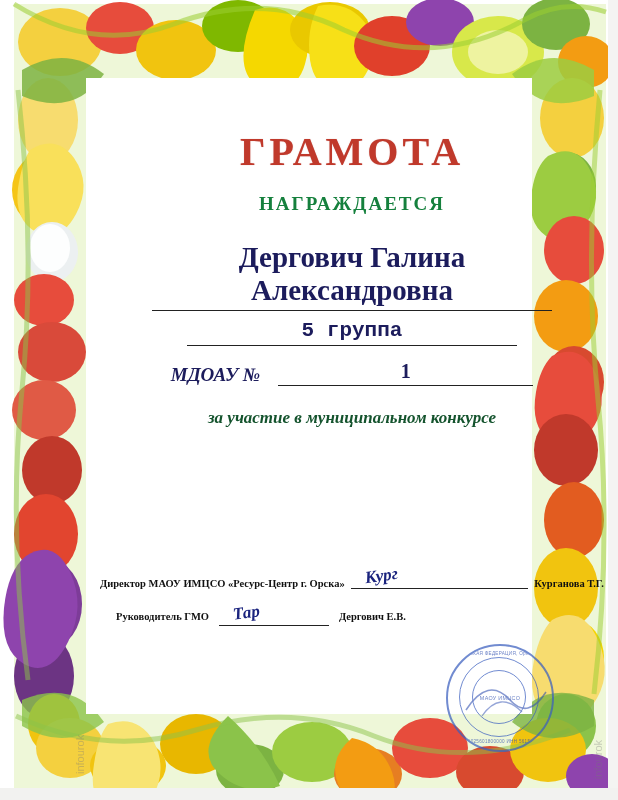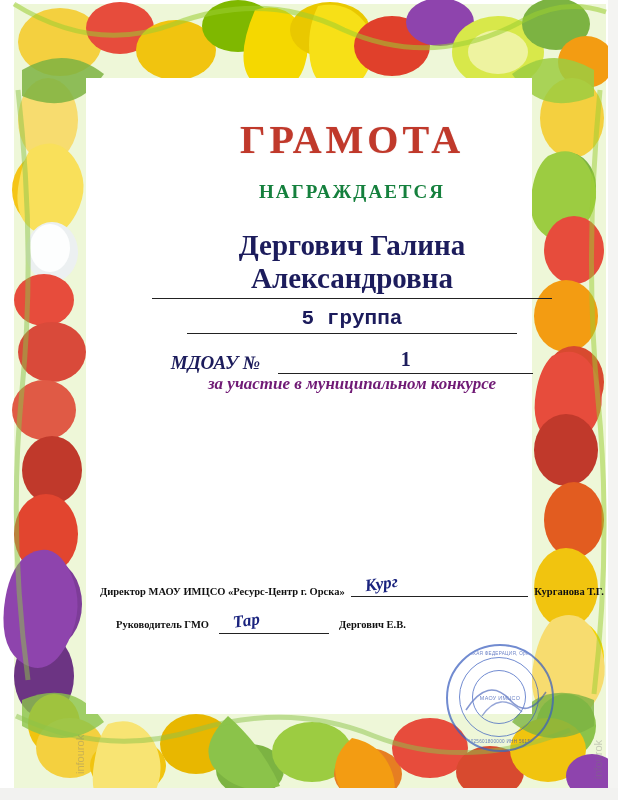--- a/index.html
+++ b/index.html
@@ -64,21 +64,21 @@
   
   .content {
     position: absolute;
     left: 86px;
     top: 78px;
     width: 532px;
     height: 636px;
     z-index: 10;
     text-align: center;
     box-sizing: border-box;
-    padding: 0 6px;
+    padding: 12px 6px;
   }
 
   .title {
     margin-top: 38px;
     font-family: "Liberation Serif", serif;
     font-weight: bold;
     font-size: 40px;
     letter-spacing: 4px;
     color: #c0392b;
     text-shadow: 0 0 1px rgba(150,20,20,0.35);
@@ -137,42 +137,43 @@
     font-weight: bold;
     font-size: 20px;
     color: #1c1c5c;
     border-bottom: 1.5px solid #222;
     width: 255px;
     text-align: center;
     padding-bottom: 2px;
   }
 
   .reason {
+    margin-top: 22px;
     font-family: "Liberation Serif", serif;
     font-style: italic;
     font-weight: bold;
     font-size: 17px;
-    color: #701a75;
+    color: #14532d;
   }
 
   .project-name {
     margin-top: 20px;
     font-family: "Liberation Serif", serif;
     font-style: italic;
     font-weight: bold;
     font-size: 29px;
     color: #c0392b;
   }
 
   
   .sig-block {
     position: absolute;
     left: 6px;
     right: 6px;
-    bottom: 80px;
+    bottom: 88px;
     text-align: left;
   }
 
   .sig-row {
     display: flex;
     align-items: flex-end;
     font-family: "Liberation Serif", serif;
     font-weight: bold;
     font-size: 10.5px;
     color: #111;

